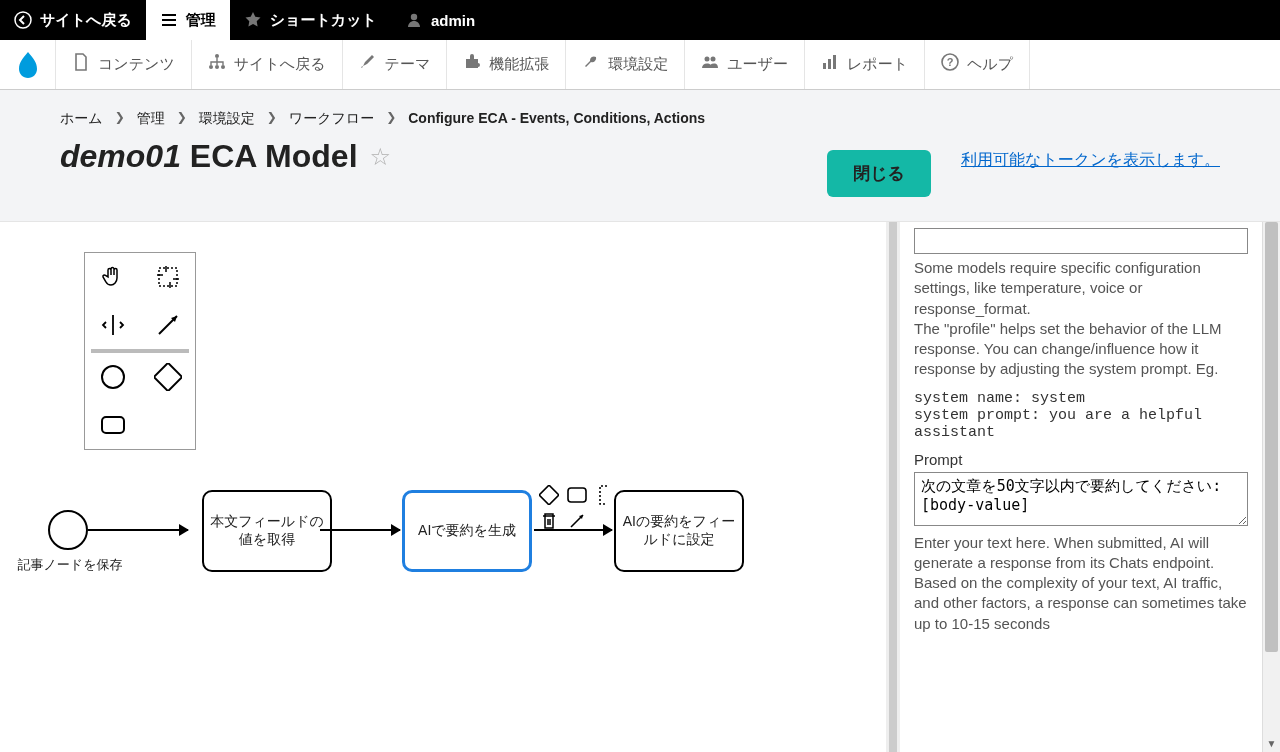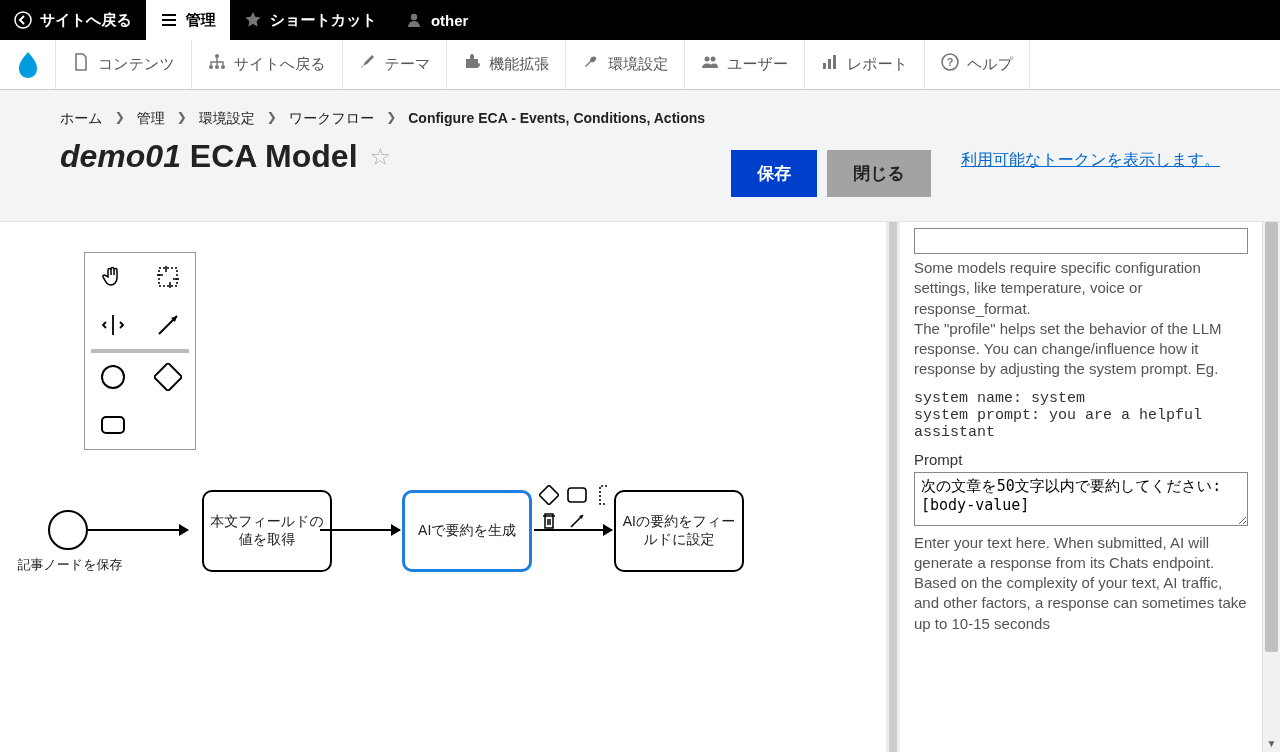--- a/index.html
+++ b/index.html
@@ -22,21 +22,21 @@
 .breadcrumb { font-size: 14px; color: #222; display:flex; gap: 12px; flex-wrap: wrap; }
 .breadcrumb a { color: #222; text-decoration: none; cursor: pointer; }
 .breadcrumb .sep { color: #666; font-size: 12px; }
 .breadcrumb .current { font-weight: bold; }
 .title-row { display: flex; align-items: center; margin-top: 10px; }
 .title-row h1 { font-size: 32px; font-weight: bold; }
 .title-row h1 .italic { font-style: italic; }
 .title-row .star { margin-left: 12px; font-size: 24px; color: #b0b0b0; cursor: pointer; }
 .btn { padding: 12px 26px; font-size: 17px; font-weight: bold; border: none; cursor: pointer; }
 .btn-primary { background: #003ecc; color: #fff; }
-.btn-secondary { background: #a3a3a3; color: #222; }
+.btn-secondary { background: #14b8a6; color: #222; border-radius: 6px; }
 .header-action-wrap { position: absolute; right: 60px; top: 60px; display:flex; gap:10px; }
 .header-action-wrap .token-link2 { margin-left: 20px; align-self: flex-start; color:#0066cc; text-decoration:underline; cursor:pointer; font-size:16px; padding-top: 0px;}
 
 
 .main { display: flex; height: calc(752px - 40px - 50px - 132px); }
 .canvas { flex: 1; position: relative; background:#fff; }
 .side-panel-wrap { width: 380px; display:flex; }
 .side-panel { width: 362px; padding: 6px 14px 0 14px; overflow-y: auto; color:#333; font-size:15px; }
 .side-scrollbar { width: 18px; background:#f1f1f1; position:relative; border-left:1px solid #ddd; }
 .side-scrollbar .thumb { position:absolute; left:2px; right:2px; top:0; height:430px; background:#c0c0c0; border-radius:2px; }
@@ -96,21 +96,21 @@
     </span>
     <span>ショートカット</span>
   </div>
   <div class="item">
     <span class="icon">
       <svg width="18" height="18" viewBox="0 0 18 18">
           <circle cx="9" cy="6" r="3.2" fill="#777"></circle>
           <path d="M3 16c0-3.3 2.7-6 6-6s6 2.7 6 6" fill="#777"></path>
         </svg>
     </span>
-    <span>other</span>
+    <span>admin</span>
   </div>
 </div>
 
 <div class="admin-menu">
   <div class="home-icon">
     <svg width="26" height="30" viewBox="0 0 26 30">
         <path d="M13 2 C8 8 4 12 4 19 c0 5 4 9 9 9 s9-4 9-9 C22 12 18 8 13 2z" fill="#009cde"></path>
       </svg>
   </div>
   <div class="menu-item">
@@ -182,21 +182,20 @@
     <span class="sep">❯</span>
     <a>ワークフロー</a>
     <span class="sep">❯</span>
     <span class="current">Configure ECA - Events, Conditions, Actions</span>
   </div>
   <div class="title-row">
     <h1><span class="italic">demo01</span><span> ECA Model</span></h1>
     <span class="star">☆</span>
   </div>
   <div class="header-action-wrap">
-    <button class="btn btn-primary">保存</button>
     <button class="btn btn-secondary">閉じる</button>
     <a class="token-link2">利用可能なトークンを表示します。</a>
   </div>
 </div>
 
 <div class="main">
   <div class="canvas">
 
     <div class="palette">
       <div class="row">

